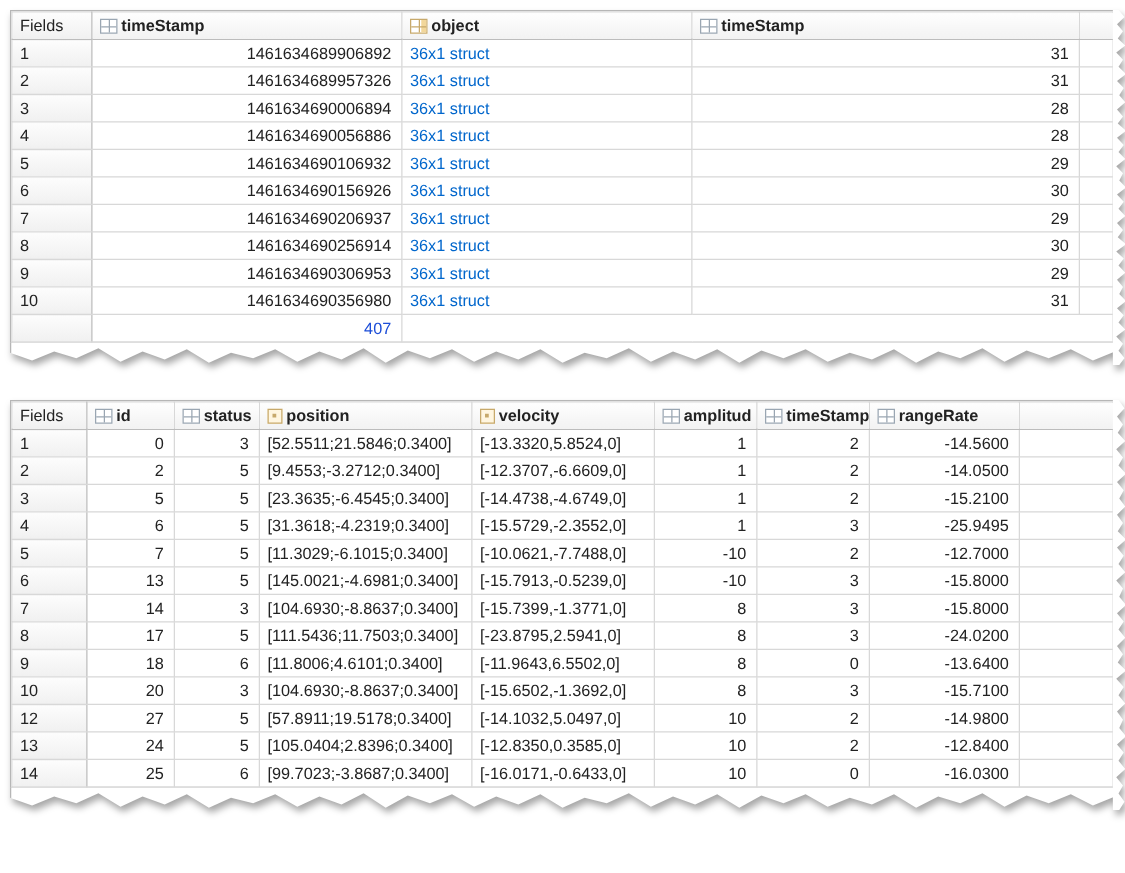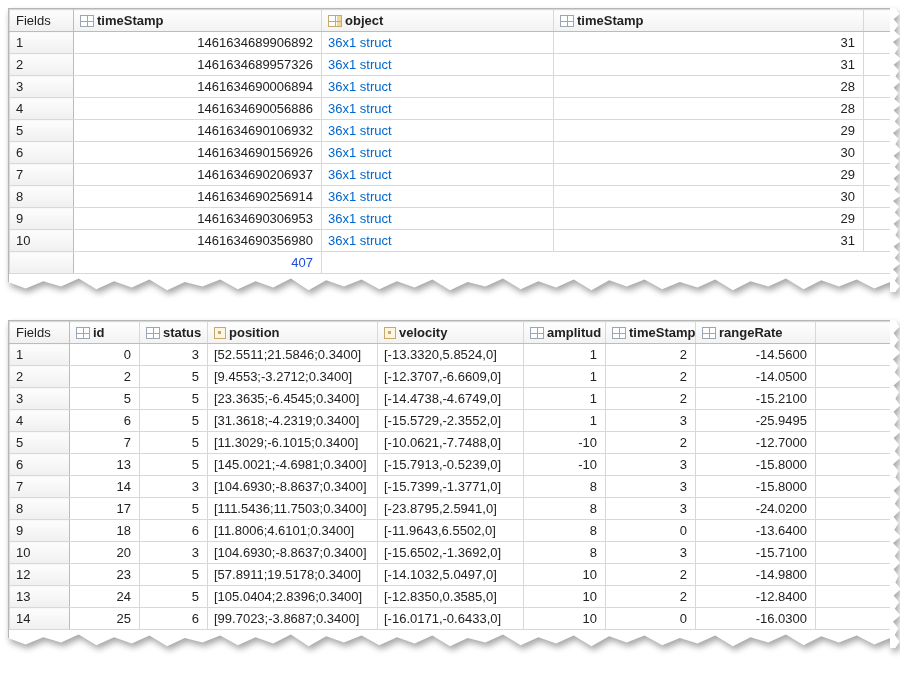--- a/index.html
+++ b/index.html
@@ -366,21 +366,21 @@
             <td class="num">3</td>
             <td class="txt">[104.6930;-8.8637;0.3400]</td>
             <td class="txt">[-15.6502,-1.3692,0]</td>
             <td class="num">8</td>
             <td class="num">3</td>
             <td class="num">-15.7100</td>
             <td></td>
           </tr>
           <tr>
             <td class="rowhdr">12</td>
-            <td class="num">23</td>
+            <td class="num">27</td>
             <td class="num">5</td>
             <td class="txt">[57.8911;19.5178;0.3400]</td>
             <td class="txt">[-14.1032,5.0497,0]</td>
             <td class="num">10</td>
             <td class="num">2</td>
             <td class="num">-14.9800</td>
             <td></td>
           </tr>
           <tr>
             <td class="rowhdr">13</td>

